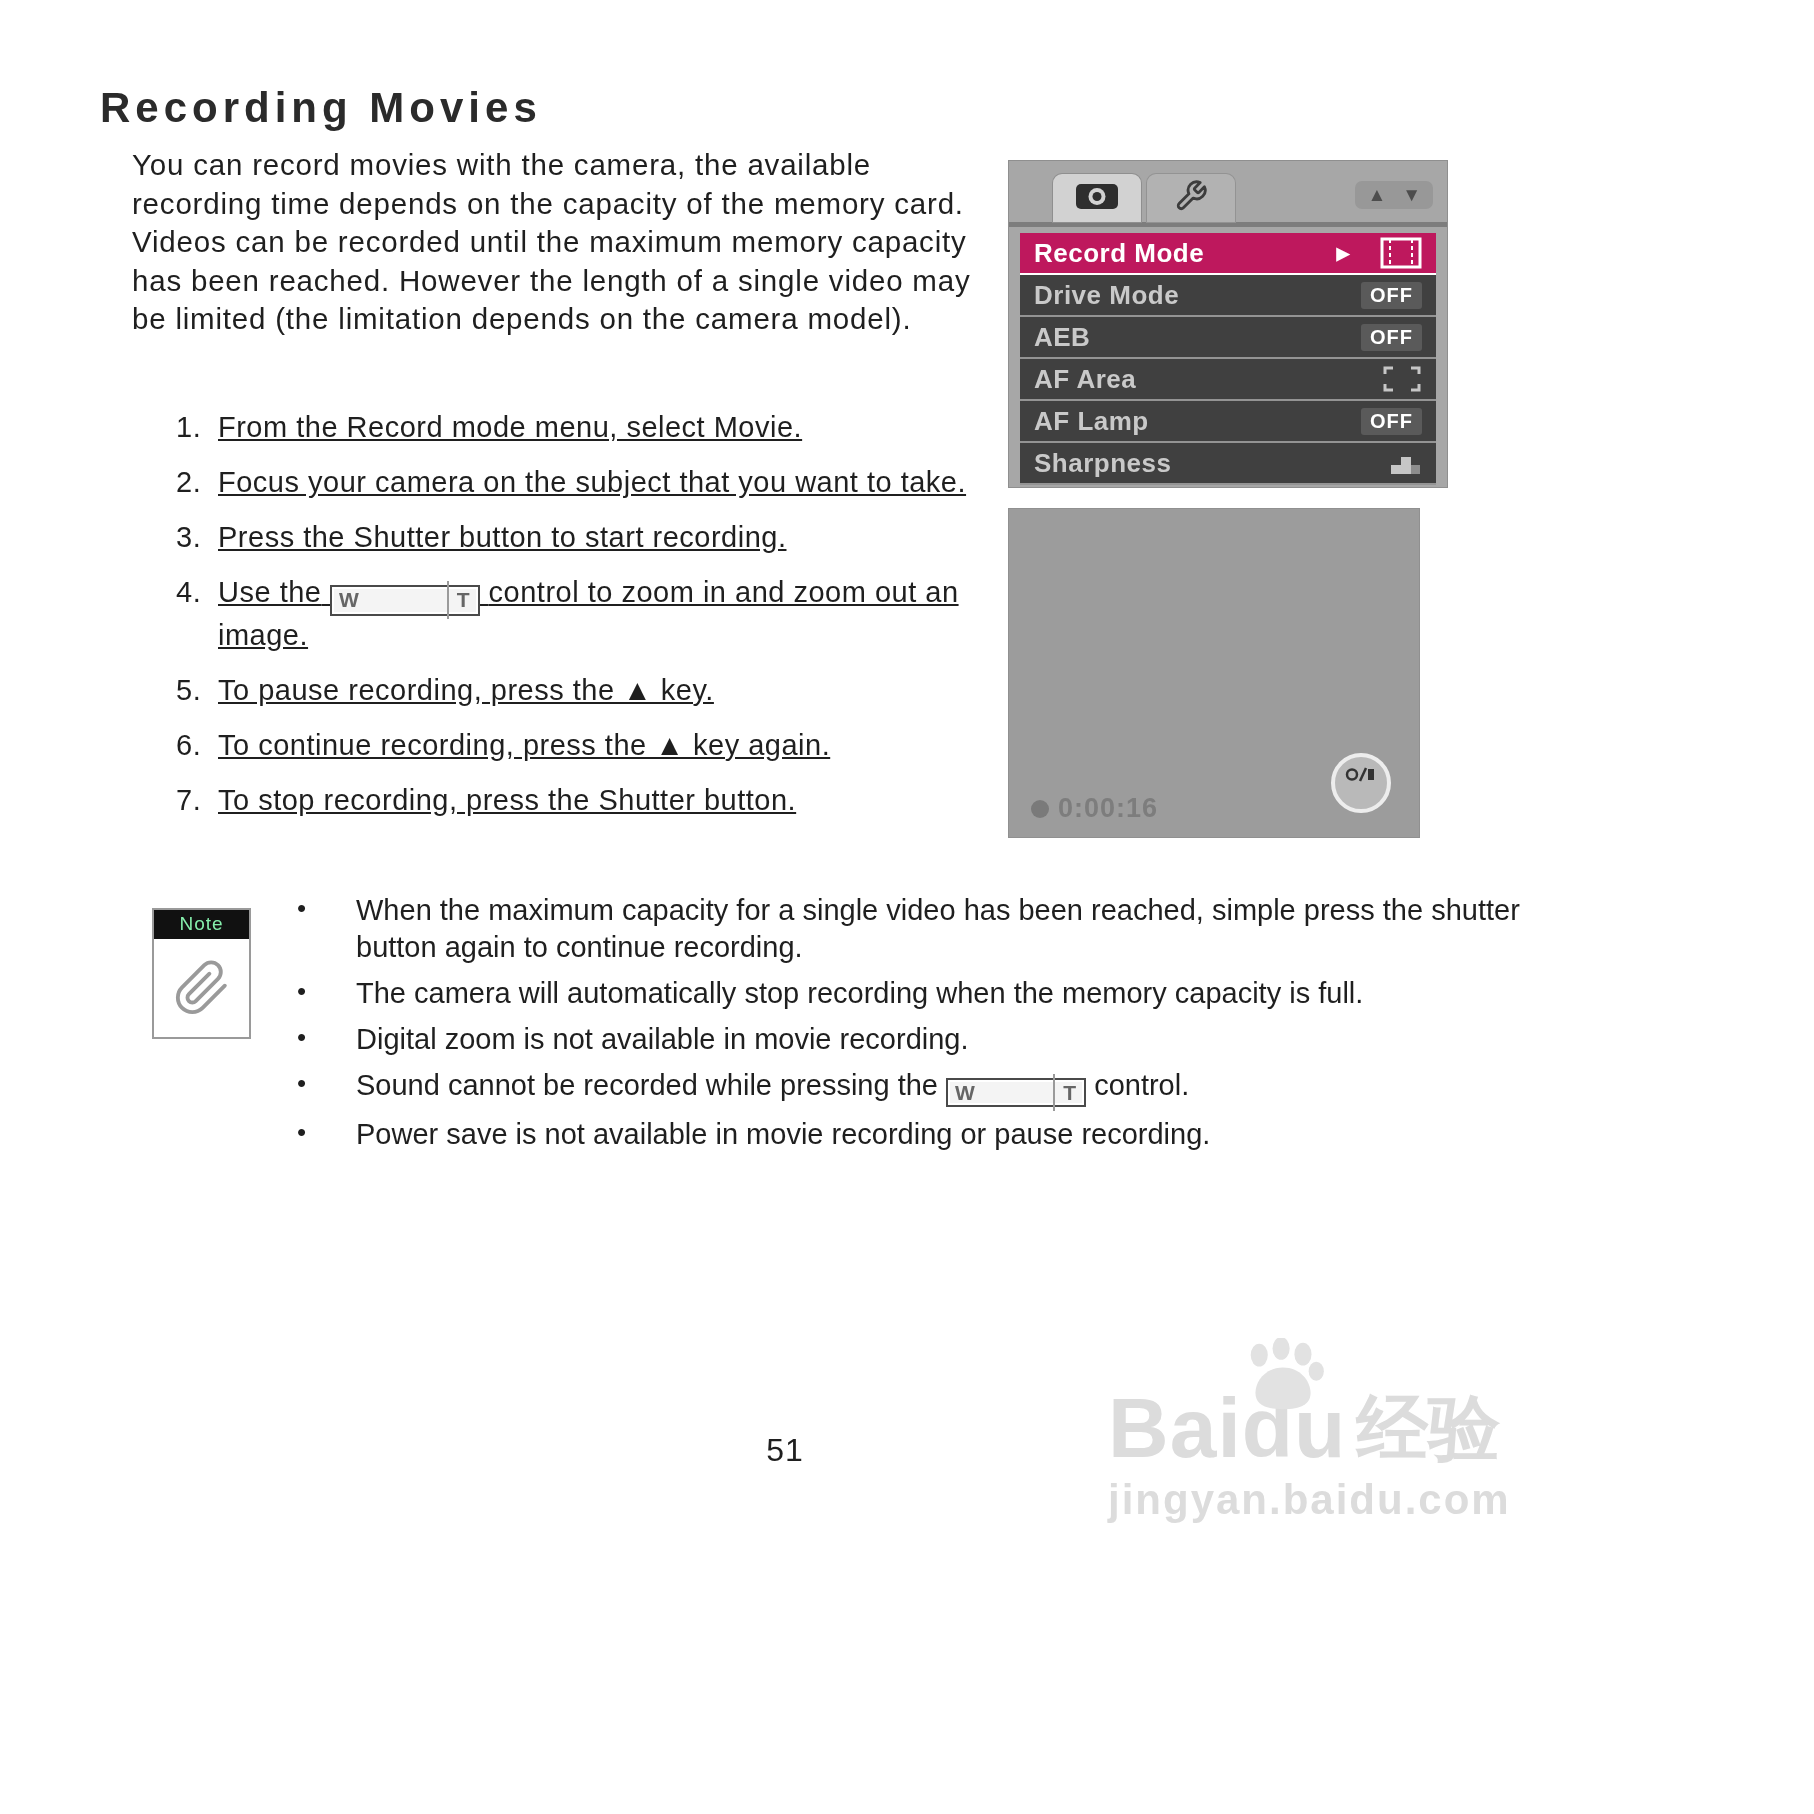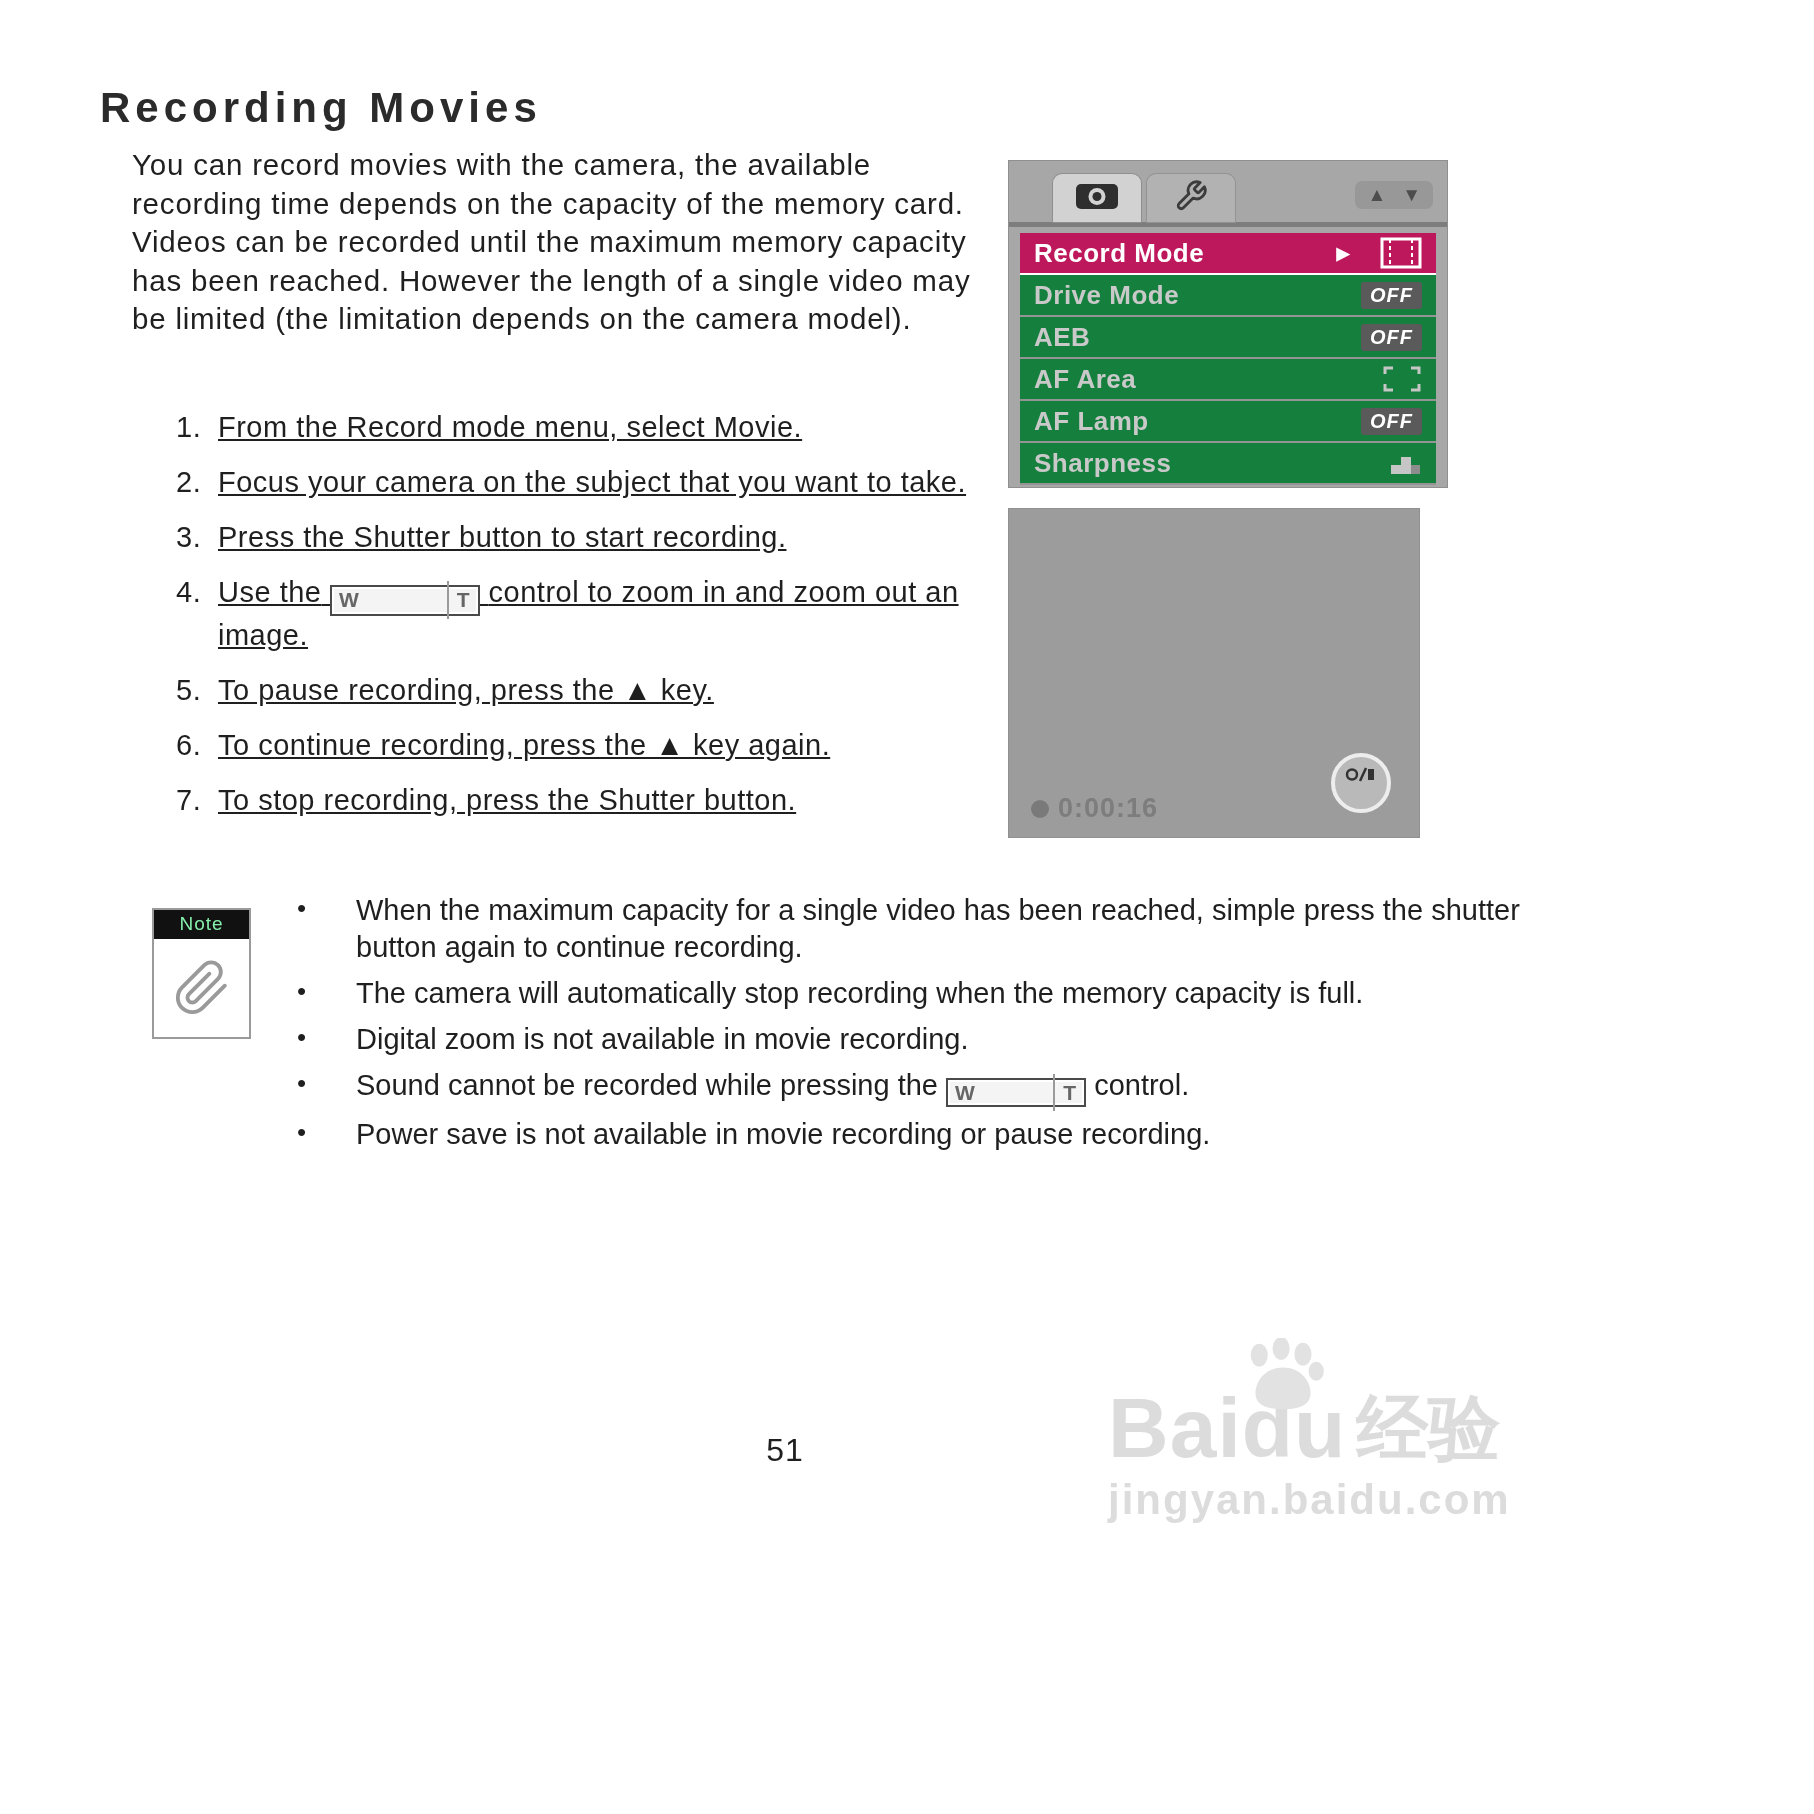--- a/index.html
+++ b/index.html
@@ -21,25 +21,25 @@
   .wt.small { width:140px; height:29px; }
 
   
   .menu-panel { position:absolute; left:1008px; top:160px; width:440px; height:328px; background:#a7a7a7; border:1px solid #8f8f8f; }
   .tab-strip { position:relative; height:66px; border-bottom:5px solid #7d7d7d; }
   .tab { position:absolute; bottom:0; width:88px; height:48px; border-radius:9px 9px 0 0; display:flex; align-items:center; justify-content:center; }
   .tab-camera { left:44px; background:#d2d2d2; box-shadow:0 0 0 1px #8f8f8f; }
   .tab-setup  { left:138px; background:#b2b2b2; box-shadow:0 0 0 1px #939393; }
   .updown { position:absolute; right:14px; top:20px; background:#989898; border-radius:7px; padding:3px 12px; color:#4d4d4d; font-size:19px; display:flex; gap:16px; }
   .menu-rows { padding:6px 11px 0 11px; }
-  .menu-row { height:42px; display:flex; align-items:center; padding:0 14px; background:#15803d; border-bottom:2px solid #949494; color:#c9c9c9; font-weight:bold; font-size:26px; letter-spacing:0.5px; }
+  .menu-row { height:42px; display:flex; align-items:center; padding:0 14px; background:#404040; border-bottom:2px solid #949494; color:#c9c9c9; font-weight:bold; font-size:26px; letter-spacing:0.5px; }
   .menu-row.selected { background:#be185d; color:#ffffff; border-bottom:2px solid #ffffff; }
   .menu-row .label { flex:1; }
   .sel-arrow { font-size:17px; color:#fff; margin-right:30px; }
-  .off-badge { background:#5a5a5a; color:#fff; font-size:20px; font-weight:bold; padding:2px 9px; border-radius:3px; letter-spacing:1px;font-style:italic; }
+  .off-badge { background:#5a5a5a; color:#fff; font-size:20px; font-weight:bold; padding:2px 9px; border-radius:3px; letter-spacing:1px; }
   .val-icon { display:inline-flex; align-items:center; }
 
   
   .rec-panel { position:absolute; left:1008px; top:508px; width:412px; height:330px; background:#9c9c9c; border:1px solid #909090; }
   .rec-time { position:absolute; left:22px; bottom:13px; font-size:27px; font-weight:bold; color:#7d7d7d; display:flex; align-items:center; gap:9px; letter-spacing:1px; }
   .rec-dot { width:18px; height:18px; border-radius:50%; background:#7a7a7a; }
   .rec-btn { position:absolute; right:28px; bottom:24px; width:60px; height:60px; border-radius:50%; border:4px solid #ededed; background:#b9b9b9; display:flex; justify-content:center; align-items:flex-start; padding-top:9px; }
 
   
   .note-box { position:absolute; left:152px; top:908px; width:99px; height:131px; border:2px solid #9a9a9a; background:#fff; }

